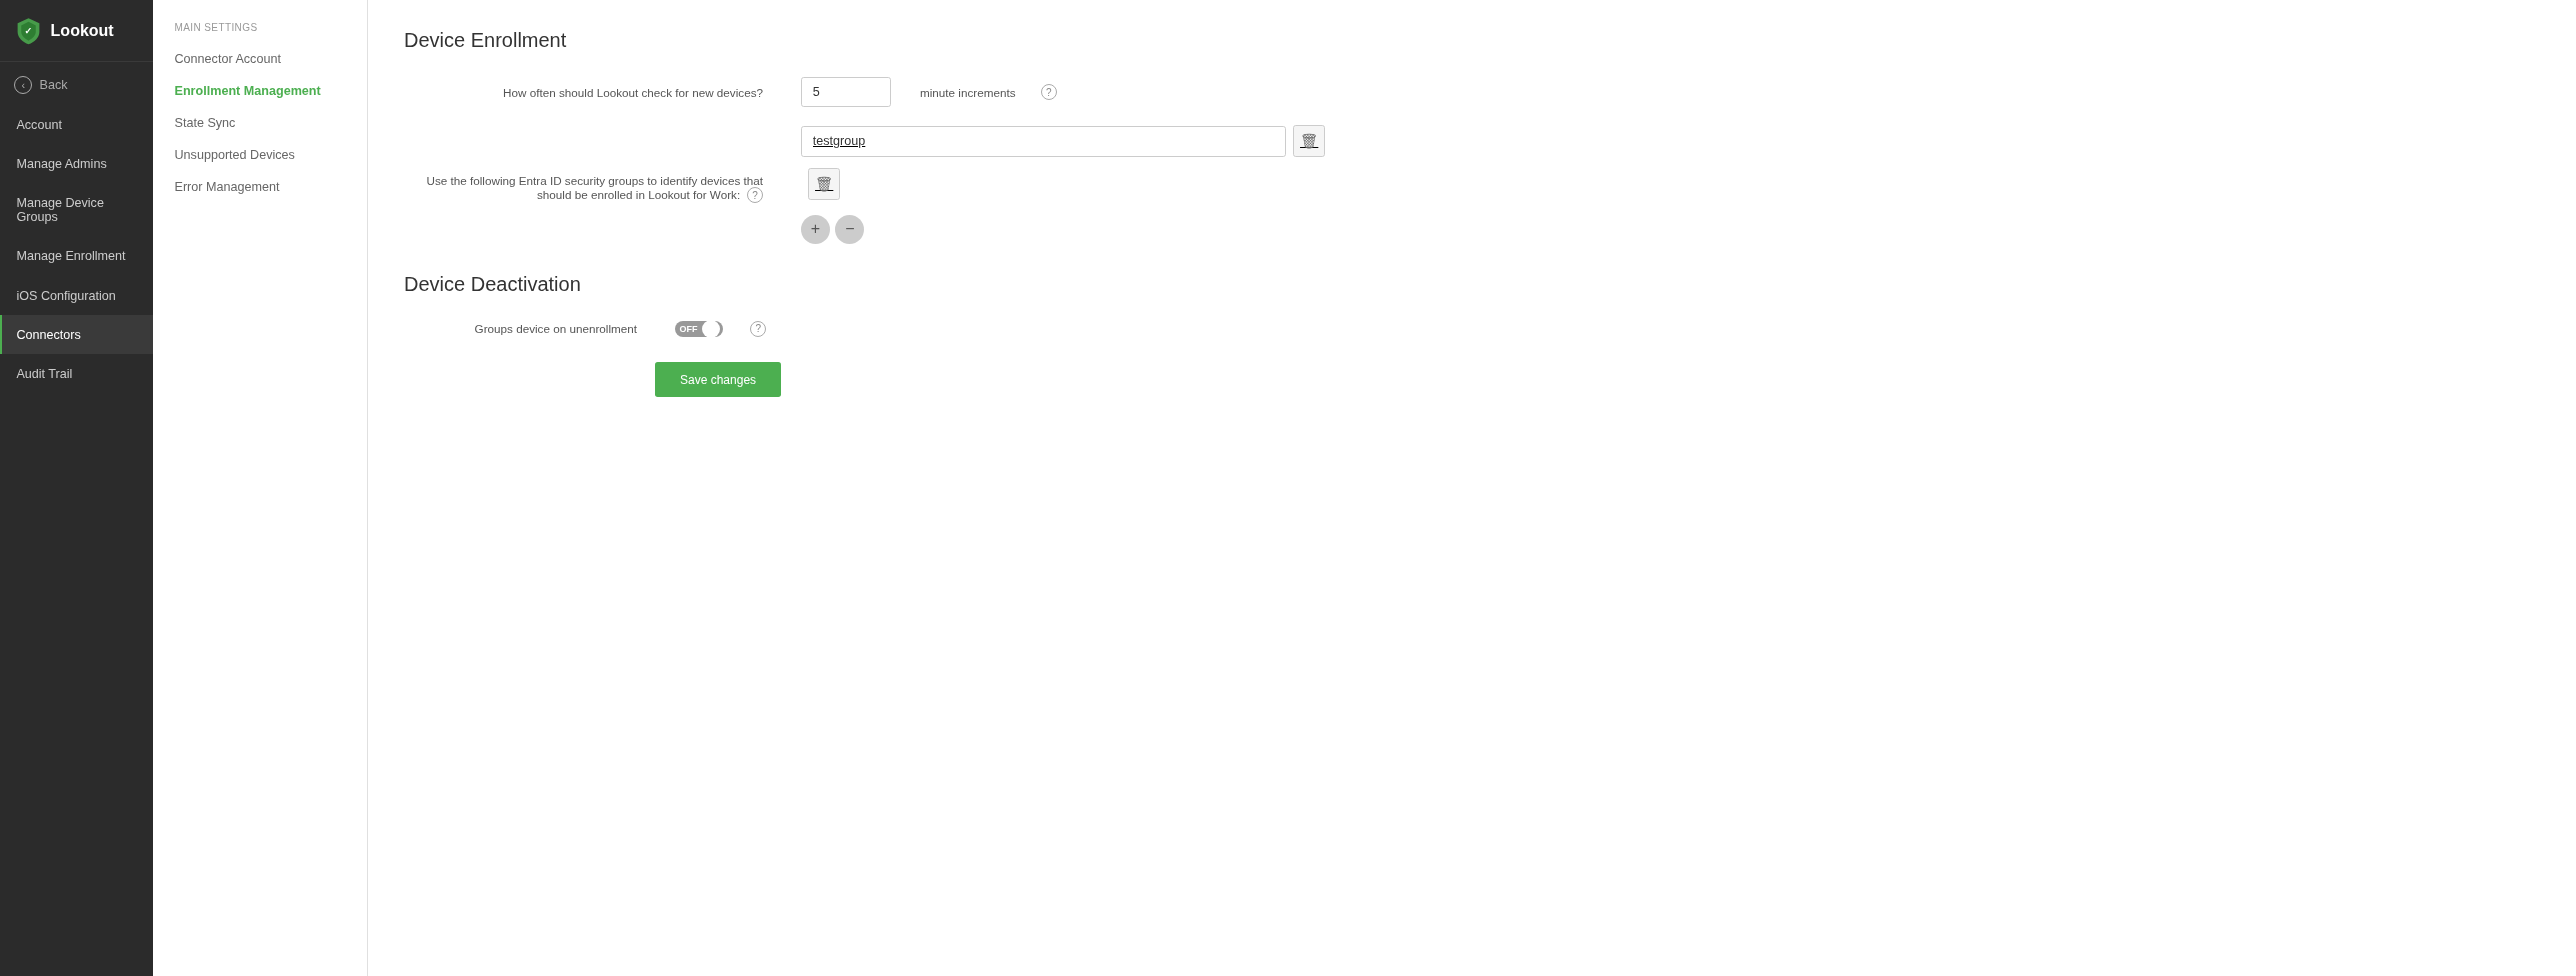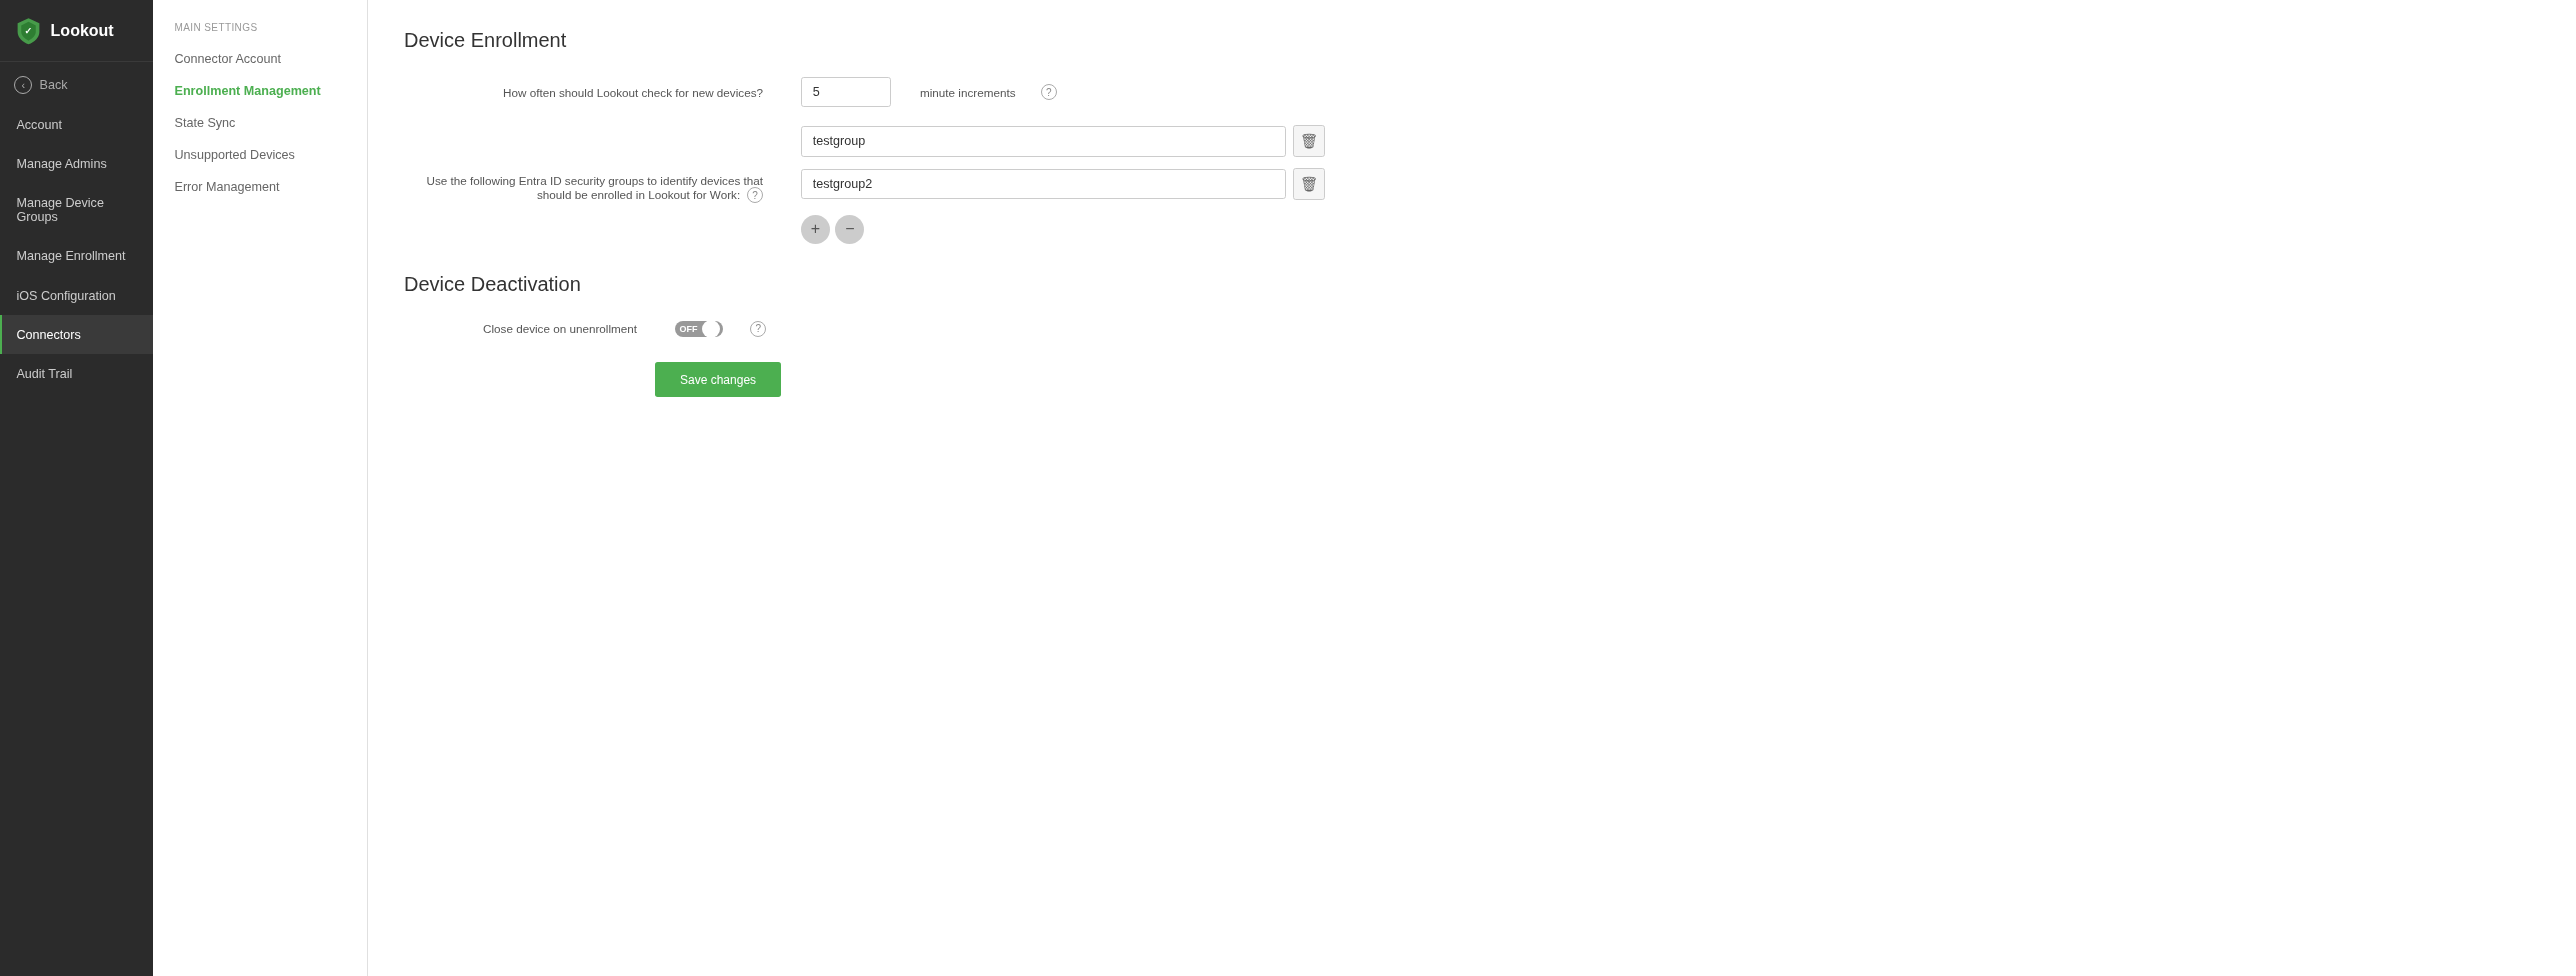--- a/index.html
+++ b/index.html
@@ -226,20 +226,21 @@
       margin-left: 7.2px;
       cursor: pointer;
       color: #666;
       font-size: 14.4px;
     }
 
     .group-input-row {
       display: flex;
       align-items: center;
       margin-bottom: 10.8px;
+      text-decoration: underline;
     }
 
     .plus-minus-row {
       display: flex;
       gap: 5.4px;
       margin-left: 0;
       margin-top: 3.6px;
     }
 
     .circle-btn {
@@ -397,39 +398,38 @@
           <div class="groups-area">
 
             <div class="group-input-row">
               <input class="form-input input-large" type="text" value="testgroup" style="">
               <div class="delete-btn">
                 <span>🗑</span>
               </div>
             </div>
 
             <div class="group-input-row">
-              <input class="form-input input-large" type="text" value="testgroup2" style="">
               <div class="delete-btn">
                 <span>🗑</span>
               </div>
             </div>
 
             <div class="plus-minus-row">
               <button class="circle-btn">+</button>
               <button class="circle-btn">−</button>
             </div>
           </div>
         </div>
       </div>
 
       <div class="deactivation-section">
         <div class="section-title">Device Deactivation</div>
 
         <div class="form-row">
-          <div class="form-label form-label-narrow">Close device on unenrollment</div>
+          <div class="form-label form-label-narrow">Groups device on unenrollment</div>
           <div class="toggle-switch off">
             <span class="toggle-label">OFF</span>
             <div class="toggle-knob"></div>
           </div>
           <div class="help-icon" style="margin-left:7.2px;">?</div>
         </div>
 
         <div style="margin-top: 18px; margin-left: 251px;">
           <button class="save-btn">Save changes</button>
         </div>

